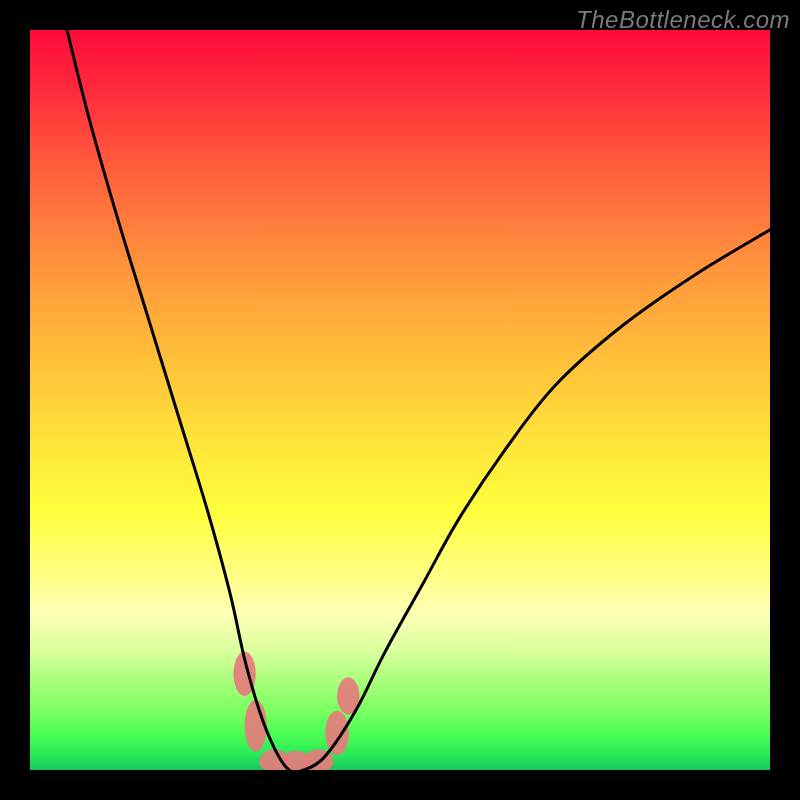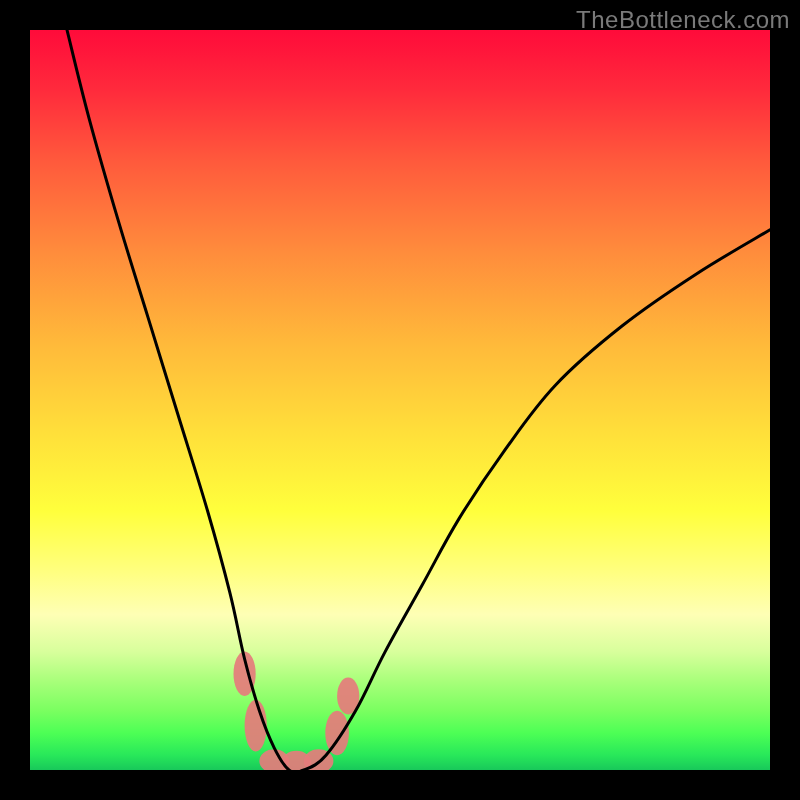--- a/index.html
+++ b/index.html
@@ -9,20 +9,21 @@
     height: 800px;
     background: #000;
     overflow: hidden;
     font-family: Arial, Helvetica, sans-serif;
   }
   .frame {
     position: absolute;
     width: 800px;
     height: 800px;
     background: #000;
+    font-style: italic;
   }
   .watermark {
     position: absolute;
     top: 6px;
     right: 10px;
     color: #7a7a7a;
     font-size: 24px;
     font-weight: 500;
     letter-spacing: 0.5px;
     z-index: 10;

